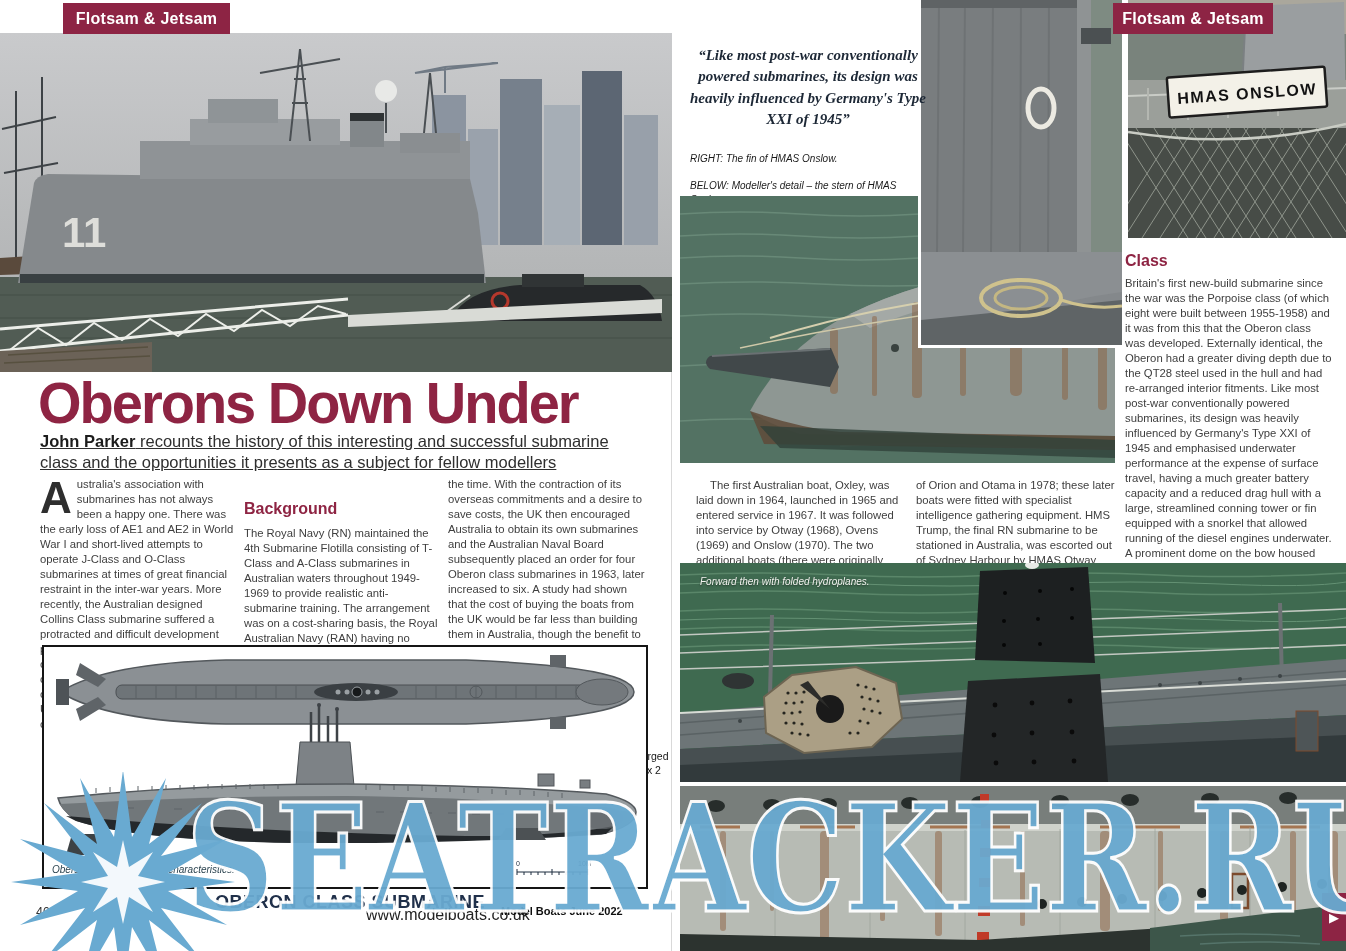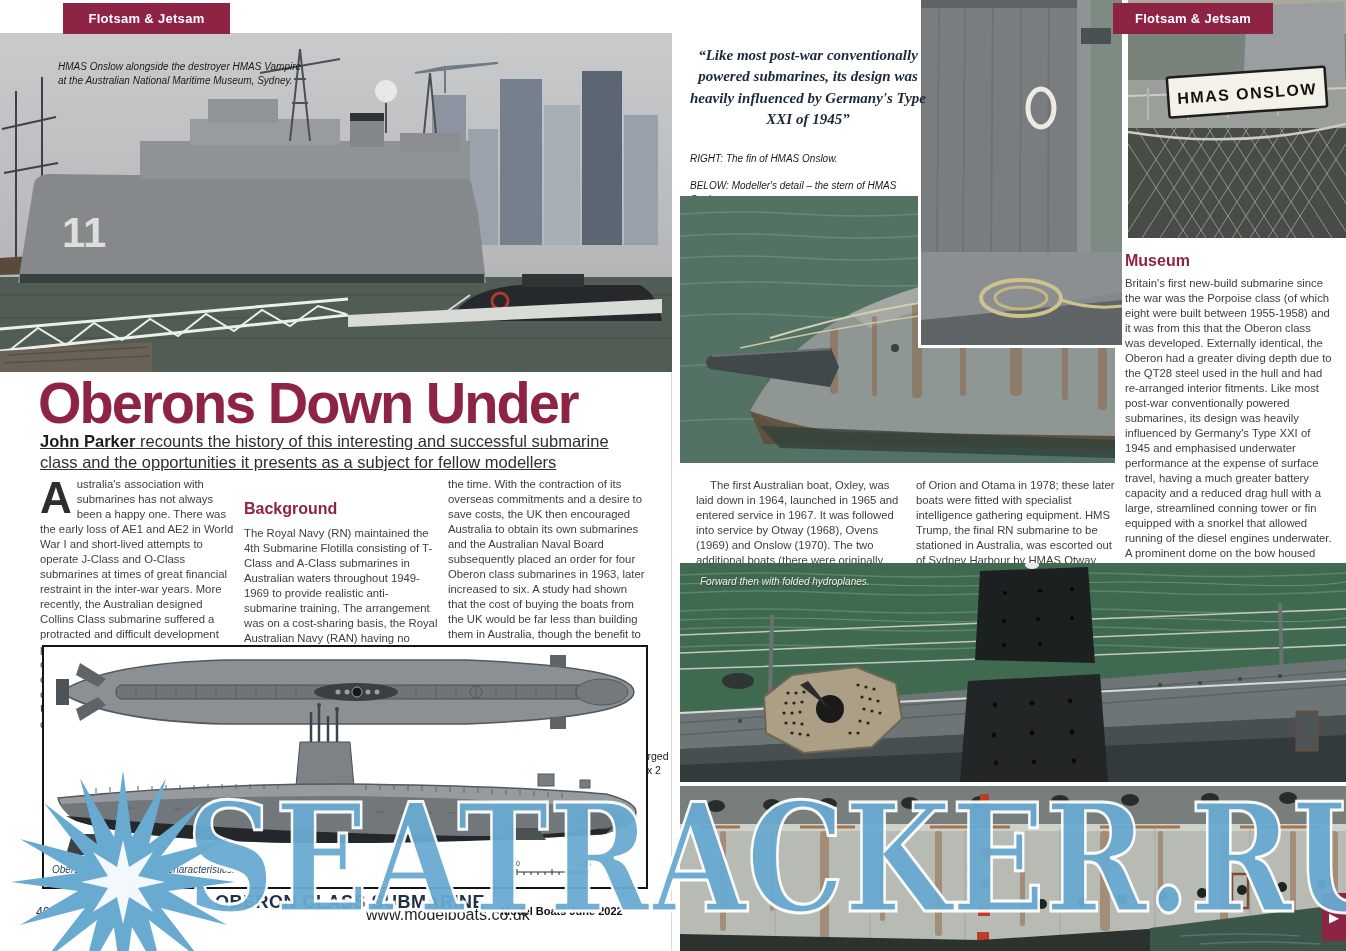--- a/index.html
+++ b/index.html
@@ -1,19 +1,19 @@
 <!DOCTYPE html>
 <html><head>
 <meta charset="utf-8">
 <style>
   html,body{margin:0;padding:0;background:#e8e8e8;}
   .spread{position:relative;width:1346px;height:951px;background:#ffffff;overflow:hidden;
           font-family:"Liberation Sans",sans-serif;}
   .abs{position:absolute;}
-  .banner{background:#8d2444;color:#fff;font-weight:bold;font-size:13px;
+  .banner{background:#8d2444;color:#fff;font-weight:bold;font-size:16px;
           display:flex;align-items:center;justify-content:center;letter-spacing:.3px;z-index:20;}
   .body-txt{font-size:11.3px;line-height:15px;color:#3e3e3e;}
   .body-txt p{margin:0 0 10px 0;}
   .cap{font-style:italic;font-size:10px;color:#1b1b1b;line-height:1.35;}
   .h-maroon{color:#8e2443;font-weight:bold;font-size:16px;margin:0 0 6px 0;}
   .title{color:#8e2443;font-weight:bold;font-size:56px;letter-spacing:-2px;line-height:1;
          transform:scaleY(1.04);transform-origin:left top;white-space:nowrap;}
   .byline{font-size:16.5px;line-height:1.25;color:#2f2f2f;}
   .byline b{color:#1c1c1c;}
   .dropcap{float:left;font-size:44px;line-height:38px;font-weight:bold;color:#2e2e2e;margin:2px 5px 0 0;}
@@ -100,21 +100,20 @@
     <g stroke="#eceee9" stroke-width="3" fill="none">
       <path d="M0,296 L348,266 M0,318 L348,282"></path>
       <path d="M10,317 L38,295 L66,312 L94,290 L122,307 L150,286 L178,303 L206,281 L234,298 L262,277 L290,293 L318,273 L346,281" stroke-width="2"></path>
     </g>
     <path d="M348,282 L662,266 L662,280 L348,294 Z" fill="#d9dbd6"></path>
 
     <path d="M0,318 L152,309 L152,339 L0,339 Z" fill="#6b6257"></path>
     <path d="M8,322 L148,314 M4,330 L150,323" stroke="#57503f" stroke-width="1.5"></path>
   </svg>
 
-  <div class="abs cap" style="left:58px;top:60px;width:250px;z-index:2;">HMAS Onslow alongside the destroyer HMAS Vampire at the Australian National Maritime Museum, Sydney.</div>
 
   <div class="abs banner" style="left:63px;top:3px;width:167px;height:31px;">Flotsam &amp; Jetsam</div>
 
   <div class="abs title" style="left:38px;top:374px;z-index:2;">Oberons Down Under</div>
 
   <div class="abs byline" style="left:40px;top:431px;width:610px;text-decoration:underline;">
     <b>John Parker</b><span> recounts the history of this interesting and successful submarine class and the opportunities it presents as a subject for fellow modellers</span>
   </div>
 
   <div class="abs body-txt" style="left:40px;top:477px;width:196px;">
@@ -314,21 +313,21 @@
     </g>
   </svg>
 
   <div class="abs banner" style="left:1113px;top:3px;width:160px;height:31px;">Flotsam &amp; Jetsam</div>
 
   <div class="abs quote" style="left:688px;top:45px;width:240px;z-index:2;">“Like most post-war conventionally powered submarines, its design was heavily influenced by Germany's Type XXI of 1945”</div>
   <div class="abs cap" style="left:690px;top:152px;width:230px;">RIGHT: The fin of HMAS Onslow.</div>
   <div class="abs cap" style="left:690px;top:179px;width:235px;">BELOW: Modeller's detail – the stern of HMAS Onslow.</div>
 
   <div class="abs" style="left:1125px;top:252px;width:208px;">
-    <p class="h-maroon">Museum</p>
+    <p class="h-maroon">Class</p>
     <div class="body-txt">
       <p style="margin-bottom:0;">Britain's first new-build submarine since the war was the Porpoise class (of which eight were built between 1955-1958) and it was from this that the Oberon class was developed. Externally identical, the Oberon had a greater diving depth due to the QT28 steel used in the hull and had re-arranged interior fitments. Like most post-war conventionally powered submarines, its design was heavily influenced by Germany's Type XXI of 1945 and emphasised underwater performance at the expense of surface travel, having a much greater battery capacity and a reduced drag hull with a large, streamlined conning tower or fin equipped with a snorkel that allowed running of the diesel engines underwater. A prominent dome on the bow housed the sonar.</p>
       <p style="text-indent:12px;margin-top:0;">What the Oberon did not have was a 'teardrop' hull shape and a single propeller at the hull extremity, a configuration that the American experimental submarine Albacore (see January 2014 issue of Model Boats) was proving to be the optimal shape</p>
     </div>
   </div>
 
   <div class="abs body-txt" style="left:696px;top:478px;width:208px;text-indent:14px;">The first Australian boat, Oxley, was laid down in 1964, launched in 1965 and entered service in 1967. It was followed into service by Otway (1968), Ovens (1969) and Onslow (1970). The two additional boats (there were originally planned to be four) saw the arrival</div>
   <div class="abs body-txt" style="left:916px;top:478px;width:206px;">of Orion and Otama in 1978; these later boats were fitted with specialist intelligence gathering equipment. HMS Trump, the final RN submarine to be stationed in Australia, was escorted out of Sydney Harbour by HMAS Otway when it returned to the UK in January 1969.</div>
 
   <svg class="abs photo" style="left:680px;top:563px;z-index:1;" width="666" height="219" viewBox="0 0 666 219">

